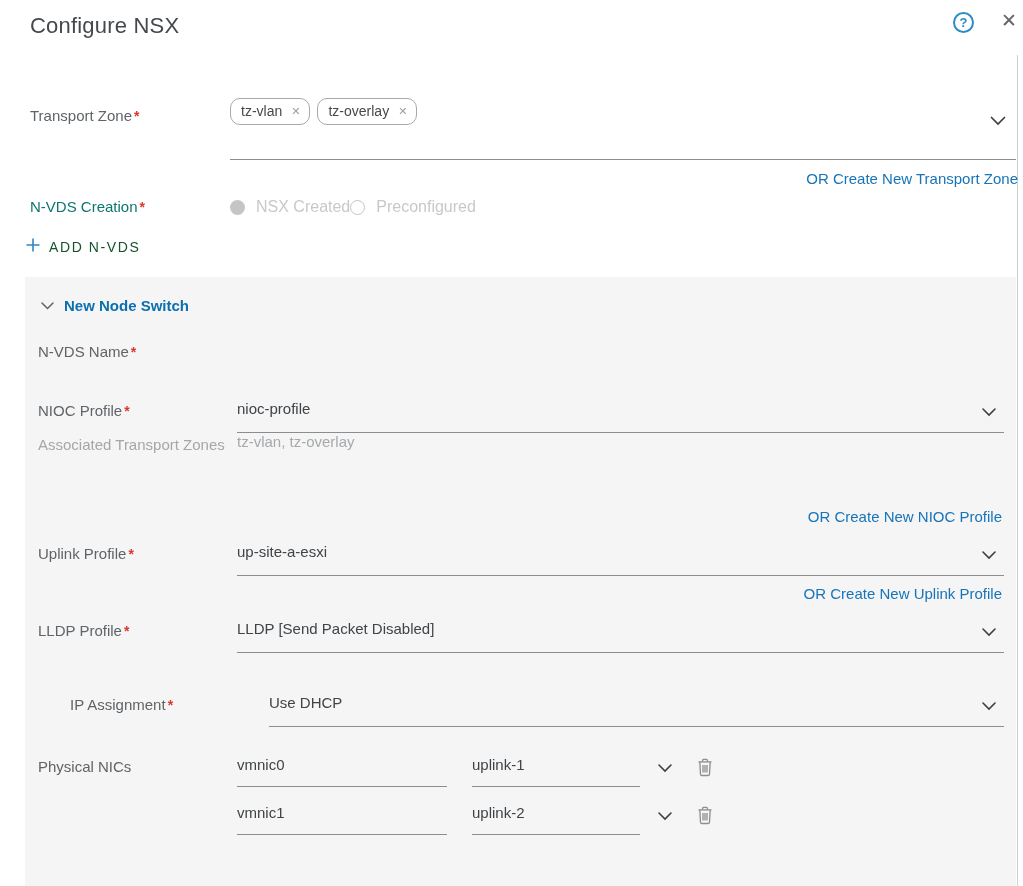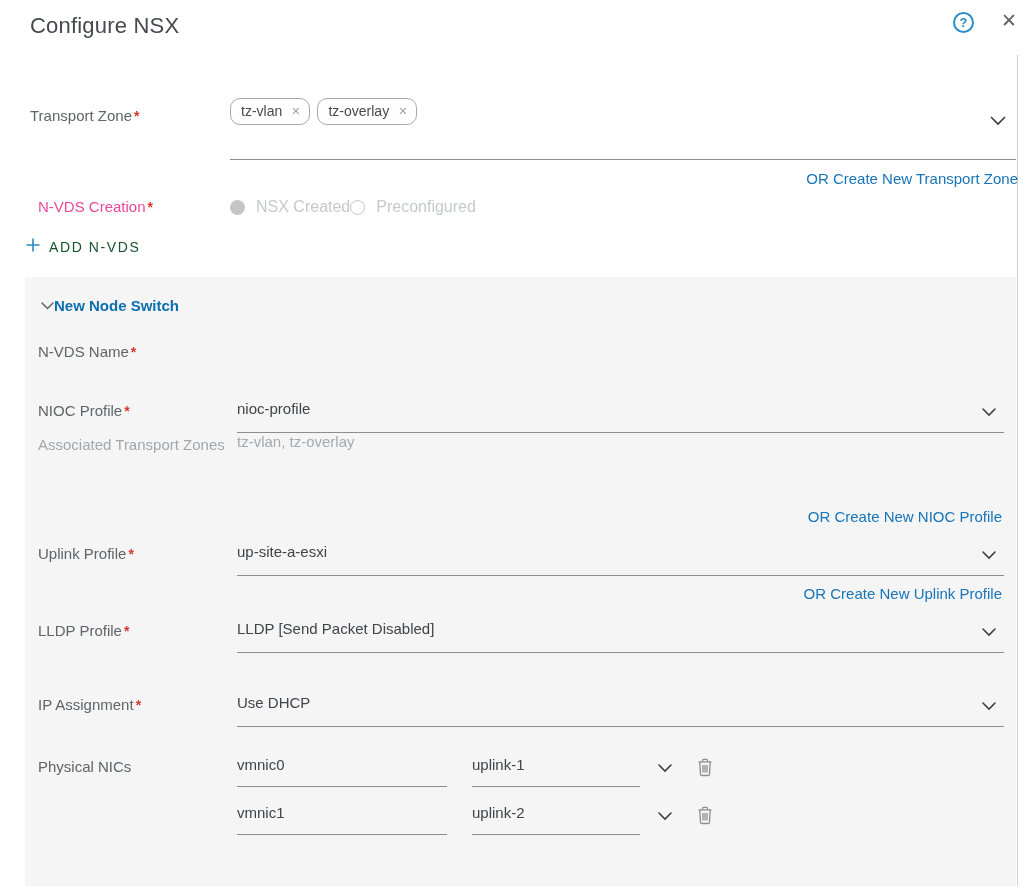--- a/index.html
+++ b/index.html
@@ -36,50 +36,50 @@
   .chip { display:inline-flex; align-items:center; gap:9px; border:1px solid #a9a9a9;
     border-radius:10px; background:#fff; padding:4px 9px 5px 10px; font-size:14px; color:#454a4e; }
   .chip .x { color:#9aa0a3; font-size:11px; cursor:pointer; }
   .tz-field .chev { right:10px; top:16px; }
 
   .tz-link-row { position:absolute; left:30px; top:170px; width:988px; text-align:right; }
 
   
   .radio-row { position:absolute; left:30px; top:198px; width:986px; display:flex; }
   .radio-row .lbl-cell { width:200px; }
-  .radio-row .lbl { color:#ec4899;margin-left:8px; }
+  .radio-row .lbl { color:#0f766e; }
   .radio-opt { display:flex; align-items:center; gap:11px; }
   .radio-opt:first-of-type { width:396px; }
   .rdot { width:15px; height:15px; border-radius:50%; }
   .rdot.sel { background:#c3c5c7; }
   .rdot.unsel { border:1px solid #c3c5c7; background:transparent; }
   .radio-opt .rlabel { font-size:16px; color:#c6c9cb; }
 
   
   .add-nvds { position:absolute; left:25px; top:237px; display:flex; align-items:center;
     gap:8px; color:#14532d; cursor:pointer; }
   .add-nvds .txt { font-size:14px; letter-spacing:1.6px; }
 
   
   .panel { position:absolute; left:25px; top:277px; width:991px; height:609px;
     background:#f5f5f5; padding:19px 12px 0 13px; }
-  .sec-hdr { display:flex; align-items:center; margin:0 0 27px 3px; cursor:pointer; }
+  .sec-hdr { display:flex; align-items:center; gap:10px; margin:0 0 27px 3px; cursor:pointer; }
   .sec-hdr .sec-title { font-size:15px; font-weight:bold; color:#0c6fae; }
 
   .frow { display:flex; }
   .flabel { width:199px; padding-top:2px; }
   .fctl { flex:1; position:relative; padding-bottom:14px; }
   .fctl .chev { right:8px; top:3px; }
   .link-row { text-align:right; padding:9px 2px 0 0; }
 
   .mb-nvds { margin-bottom:39px; }
   .mb-assoc { margin-bottom:34px; }
   .mb-link { margin-bottom:17px; }
   .mb-lldp { margin-bottom:41px; }
-  .mb-ip { margin-bottom:29px; }
+  .mb-ip { margin-bottom:29px;margin-left:32px; }
 
   .assoc-lbl { color:#a3a7aa; line-height:20px; }
   .assoc-val { color:#a6aaad; }
 
   
   .nic-rows { flex:1; }
   .nic-row { display:flex; align-items:flex-start; margin-bottom:17px; }
   .nic-input { width:210px; padding-bottom:12px; }
   .nic-select { width:168px; margin-left:25px; position:relative; padding-bottom:12px; }
   .nic-select .chev { right:-32px; top:3px; }

